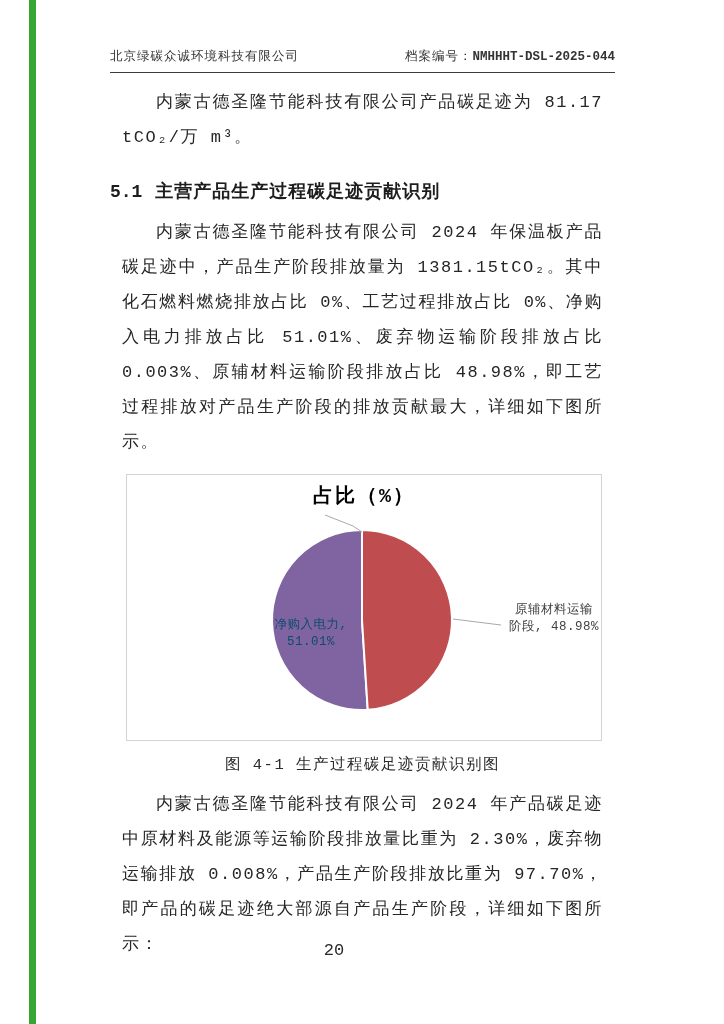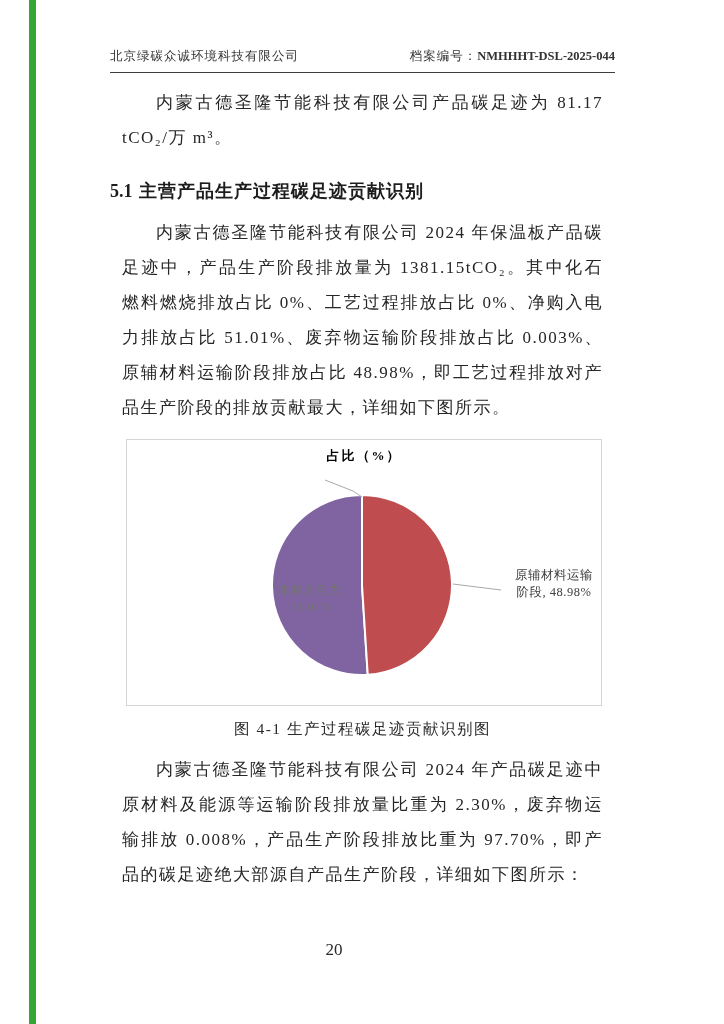--- a/index.html
+++ b/index.html
@@ -1,18 +1,18 @@
 <!DOCTYPE html>
 <html><head>
 <meta charset="utf-8">
 <style>
   html,body { margin:0; padding:0; background:#ffffff; }
   .page {
     position:relative; width:668px; height:1024px; background:#ffffff; overflow:hidden;
-    font-family:Liberation Serif, serif; color:#262626;
+    font-family:Liberation Mono, monospace; color:#262626;
   }
   .edge-bar { position:absolute; top:0; bottom:0; width:7px; background:#35a535; }
   .edge-bar.left  { left:29px; }
   .edge-bar.right { left:688px; }
 
   .content { position:absolute; left:110px; top:0; width:505px; }
 
   .doc-header {
     display:flex; justify-content:space-between; align-items:flex-end;
     padding-top:48px; padding-bottom:7px; border-bottom:1.5px solid #3d3d3d;
@@ -31,31 +31,31 @@
     margin:24px 0 10px 0; letter-spacing:1px;
   }
   h2.section-heading .sec-num { margin-right:1px; letter-spacing:0; }
 
   .chart-box {
     position:relative; width:474px; height:265px; margin:14px 0 0 16px;
     border:1px solid #d4d4d4; background:#ffffff;
   }
   .chart-title {
     position:absolute; top:7px; left:0; width:100%; text-align:center;
-    font-size:13px; font-weight:bold; color:#000000; letter-spacing:2px;
+    font-size:20px; font-weight:bold; color:#000000; letter-spacing:2px;
   }
   .pie-svg { position:absolute; left:0; top:0; width:474px; height:265px; }
   .pie-label {
     position:absolute; font-size:12.5px; line-height:1.35; color:#404040;
     text-align:center; letter-spacing:0.5px;
   }
   .pie-label span { display:block; }
   .lbl-waste { left:76px;  top:26px;  width:122px; }
   .lbl-raw   { left:374px; top:127px; width:106px; }
-  .lbl-elec  { left:136px; top:142px; width:96px;  color:#737373; }
+  .lbl-elec  { left:136px; top:142px; width:96px;  color:#0c4a6e; }
   .lbl-fossil{ left:176px; top:224px; width:120px; }
 
   .figure-caption {
     text-align:center; font-size:15.5px; letter-spacing:1.5px;
     margin:13px 0 0 0; color:#2a2a2a;
   }
 
   .page-footer {
     position:absolute; left:0; bottom:64px; width:100%; text-align:center;
     font-size:17px; color:#2a2a2a;

